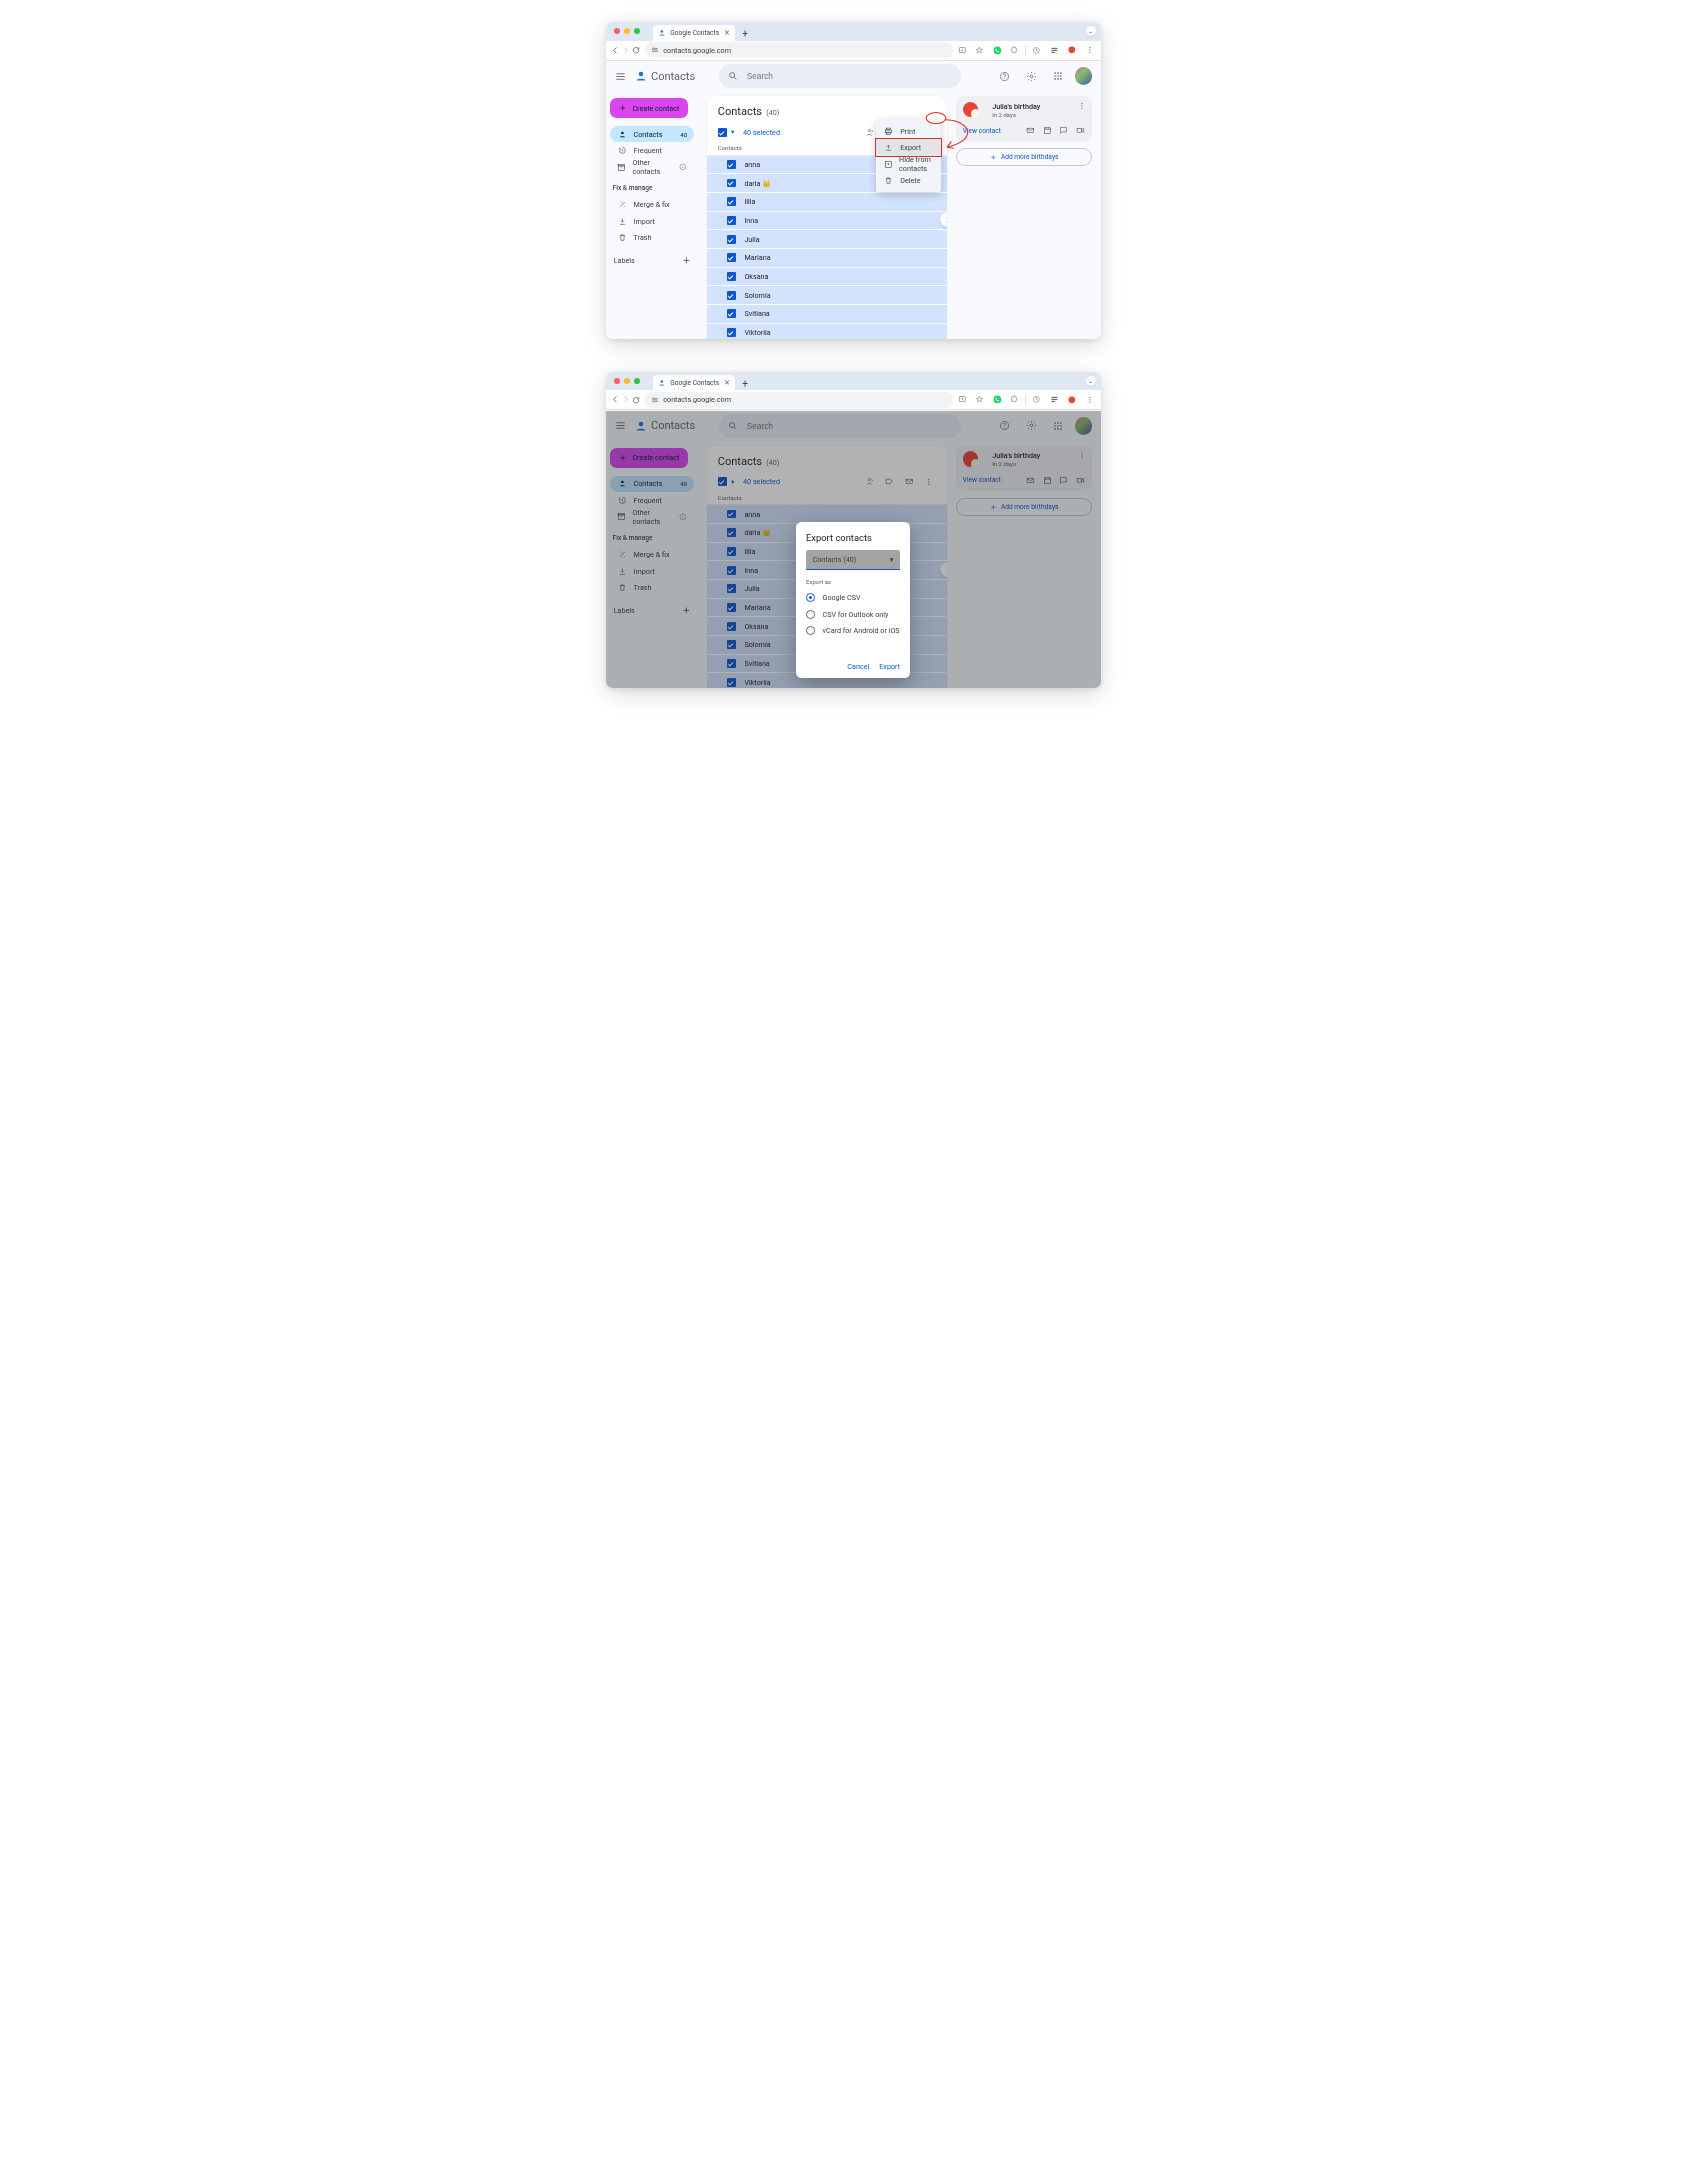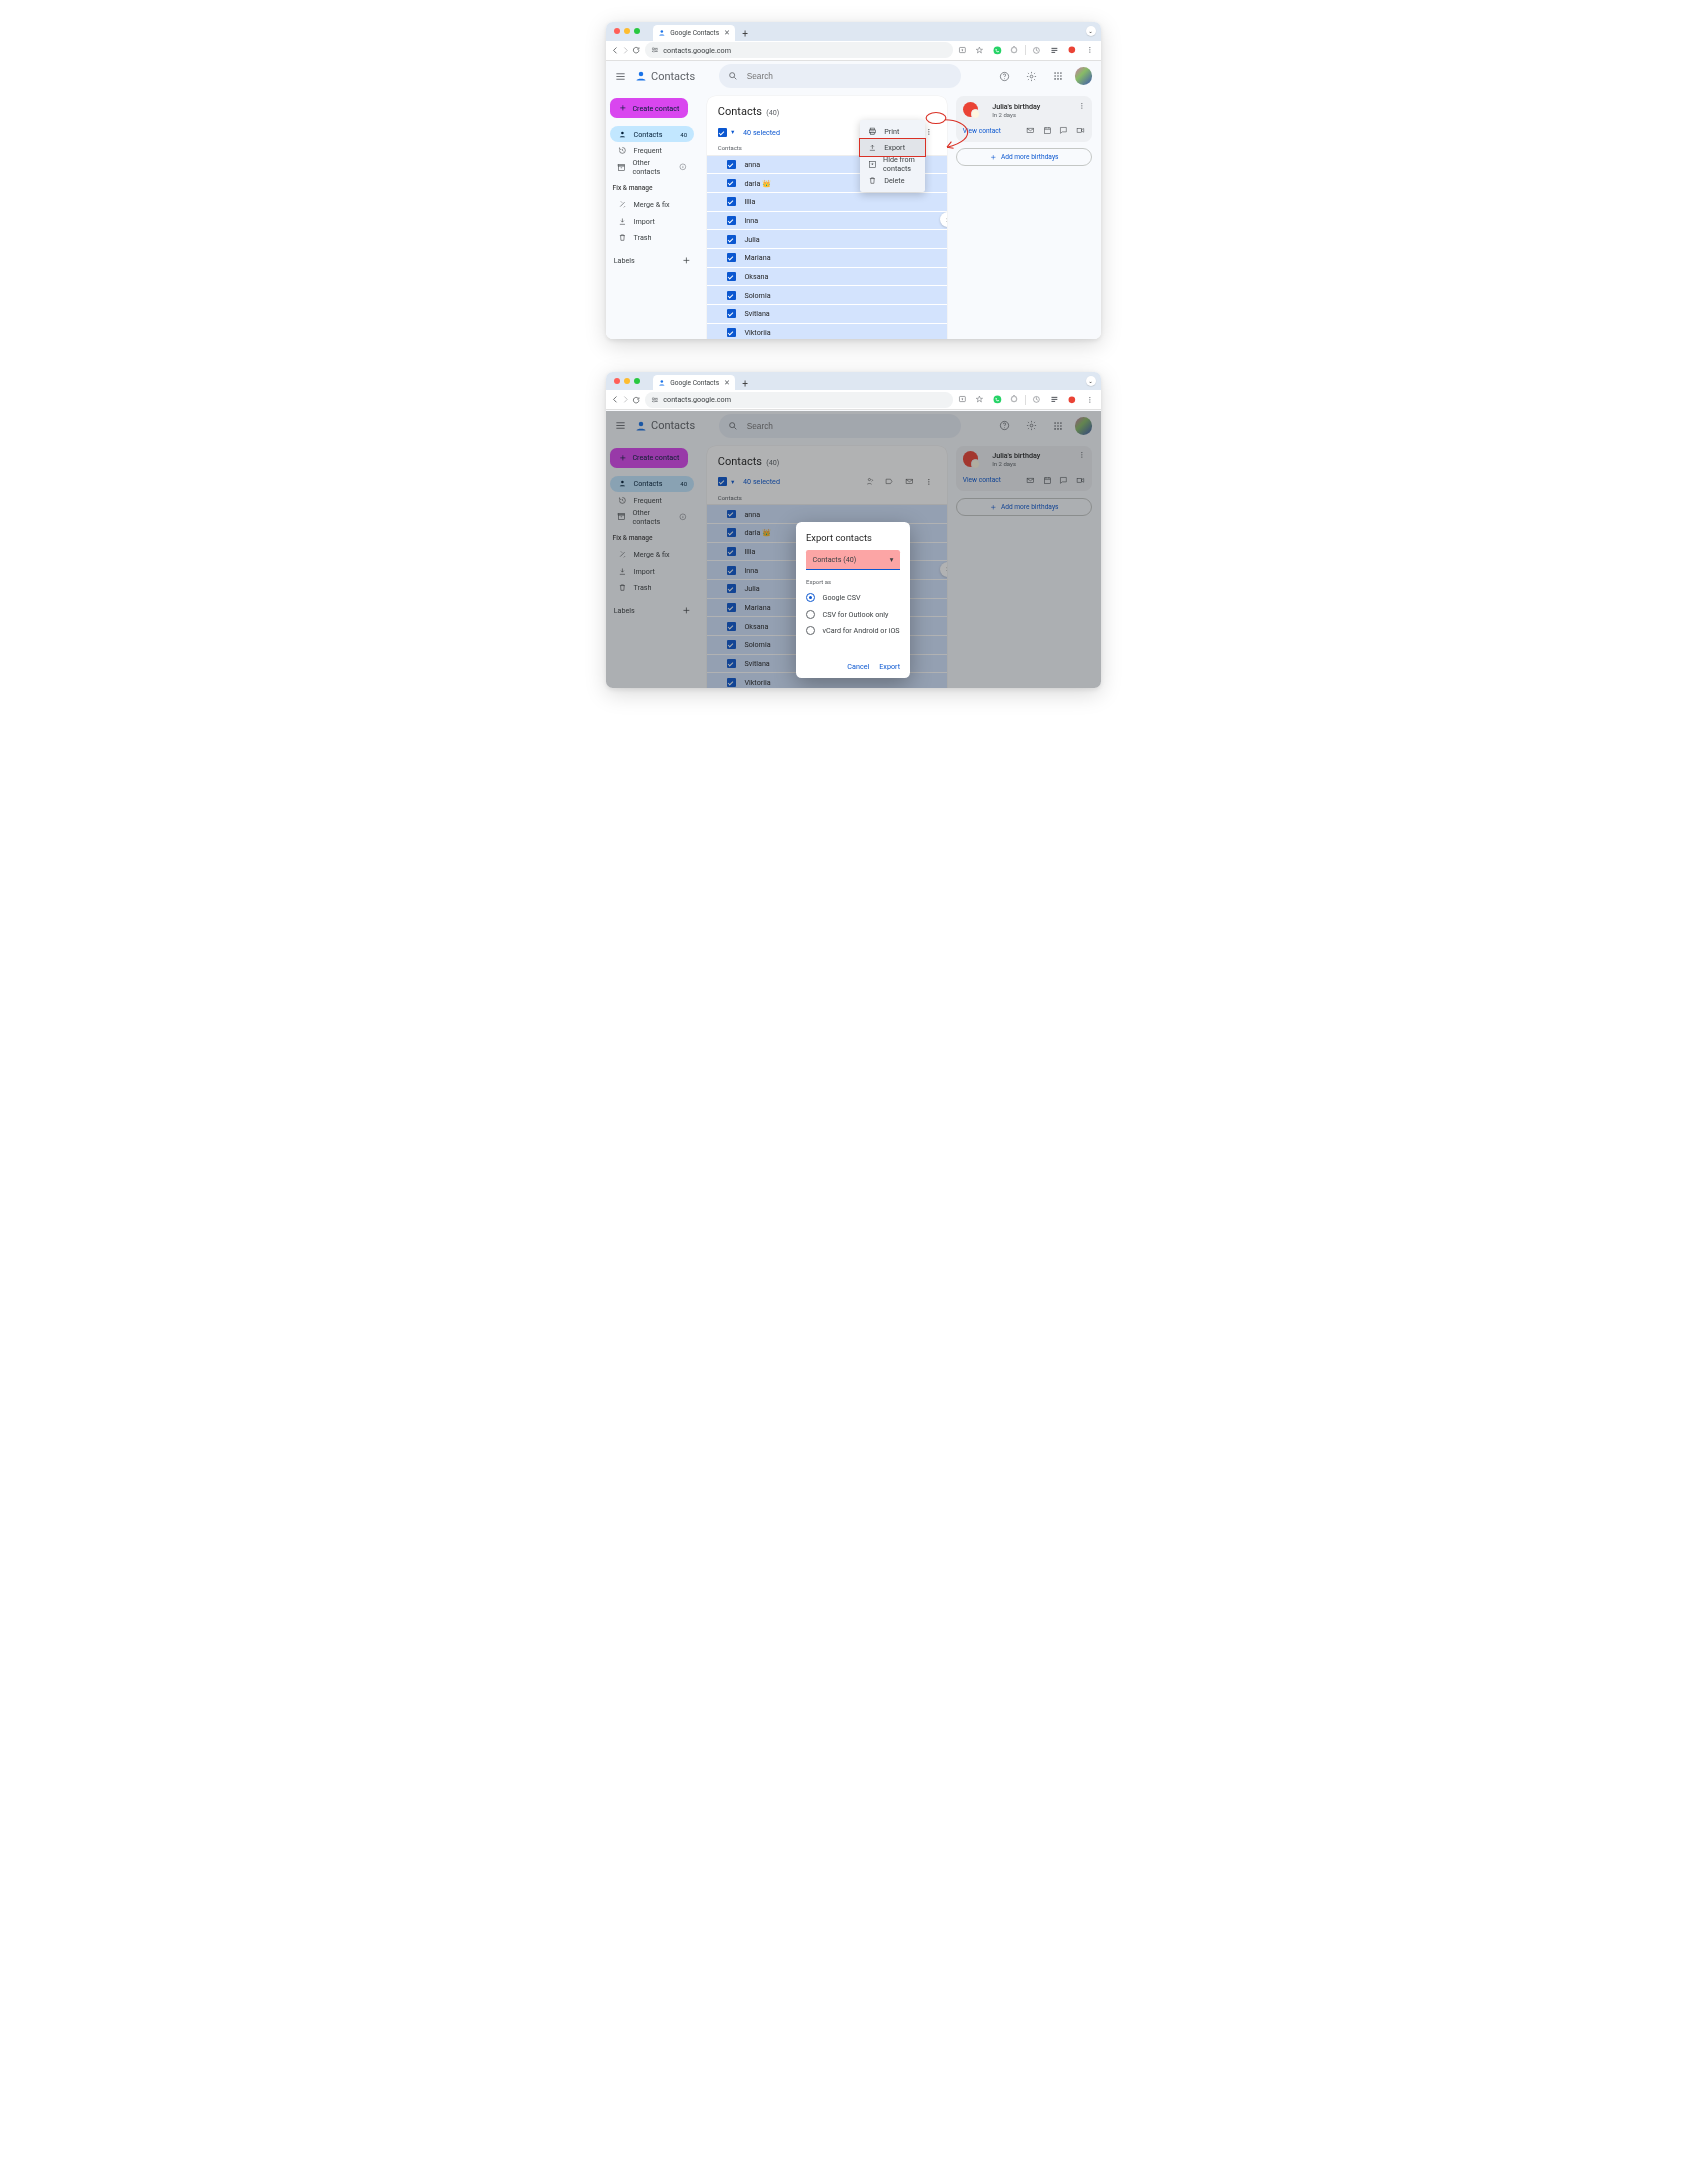--- a/index.html
+++ b/index.html
@@ -93,21 +93,21 @@
   .ditem { height:16.5px; display:flex; align-items:center; gap:6.6px; padding:0 7.7px; font-size:7.2px; color:#3c4043;}
   .ditem.hilite { background:#e1e4e9; outline:1.1px solid #d93025; outline-offset:-0.6px;}
 
   
   .anno { position:absolute; z-index:20; pointer-events:none; }
 
   
   .scrim { position:absolute; inset:0; background:rgba(32,33,36,.35); z-index:30; }
   .dialog { position:absolute; z-index:40; background:#fff; border-radius:5.5px; box-shadow:0 6.6px 22px rgba(0,0,0,.3); width:114px; padding:10px 10px 6.6px 10px;}
   .dialog .dtitle { font-size:9.4px; color:#1f1f1f; margin-bottom:7.7px;}
-  .dselect { height:20px; background:#fca5a5; border-bottom:1.1px solid #0b57d0; border-radius:2.2px 2.2px 0 0; display:flex; align-items:center; justify-content:space-between; padding:0 6.6px; font-size:7.2px; color:#3c4043;}
+  .dselect { height:20px; background:#a3a3a3; border-bottom:1.1px solid #0b57d0; border-radius:2.2px 2.2px 0 0; display:flex; align-items:center; justify-content:space-between; padding:0 6.6px; font-size:7.2px; color:#3c4043;}
   .dlabel { font-size:6px; color:#5f6368; margin:7.7px 0 4.4px 0;}
   .radio { display:flex; align-items:center; gap:7.7px; height:16.5px; font-size:7.2px; color:#3c4043;}
   .rdot { width:8.8px; height:8.8px; border-radius:50%; border:1.1px solid #5f6368; position:relative;}
   .rdot.on { border-color:#0b57d0; }
   .rdot.on::after { content:""; position:absolute; inset:1.7px; border-radius:50%; background:#0b57d0;}
   .dactions { display:flex; justify-content:flex-end; gap:10px; margin-top:23px; font-size:7.2px; color:#0b57d0;align-items:flex-end;}
 
   
   svg { display:block; }
 </style>
@@ -486,21 +486,21 @@
           <div class="addbirth">
             <svg width="6.6" height="6.6" viewBox="0 0 24 24">
                 <path d="M12 4v16M4 12h16" stroke="#0b57d0" stroke-width="2"></path>
               </svg>
             <span>Add more birthdays</span>
           </div>
         </div>
       </div>
     </div>
 
-    <div class="dropdown" id="dd1" style="left:254px; top:59px;">
+    <div class="dropdown" id="dd1" style="left:270px; top:59px;">
         <div class="ditem">
           <span class="nicon">
             <svg width="8.8" height="8.8" viewBox="0 0 24 24">
               <rect x="6" y="3" width="12" height="5" stroke="currentColor" fill="none" stroke-width="1.6"></rect>
               <rect x="4" y="8" width="16" height="8" stroke="currentColor" fill="none" stroke-width="1.6"></rect>
               <rect x="7" y="14" width="10" height="6" stroke="currentColor" fill="none" stroke-width="1.6"></rect>
             </svg>
           </span>
       <span>Print</span>
         </div>

